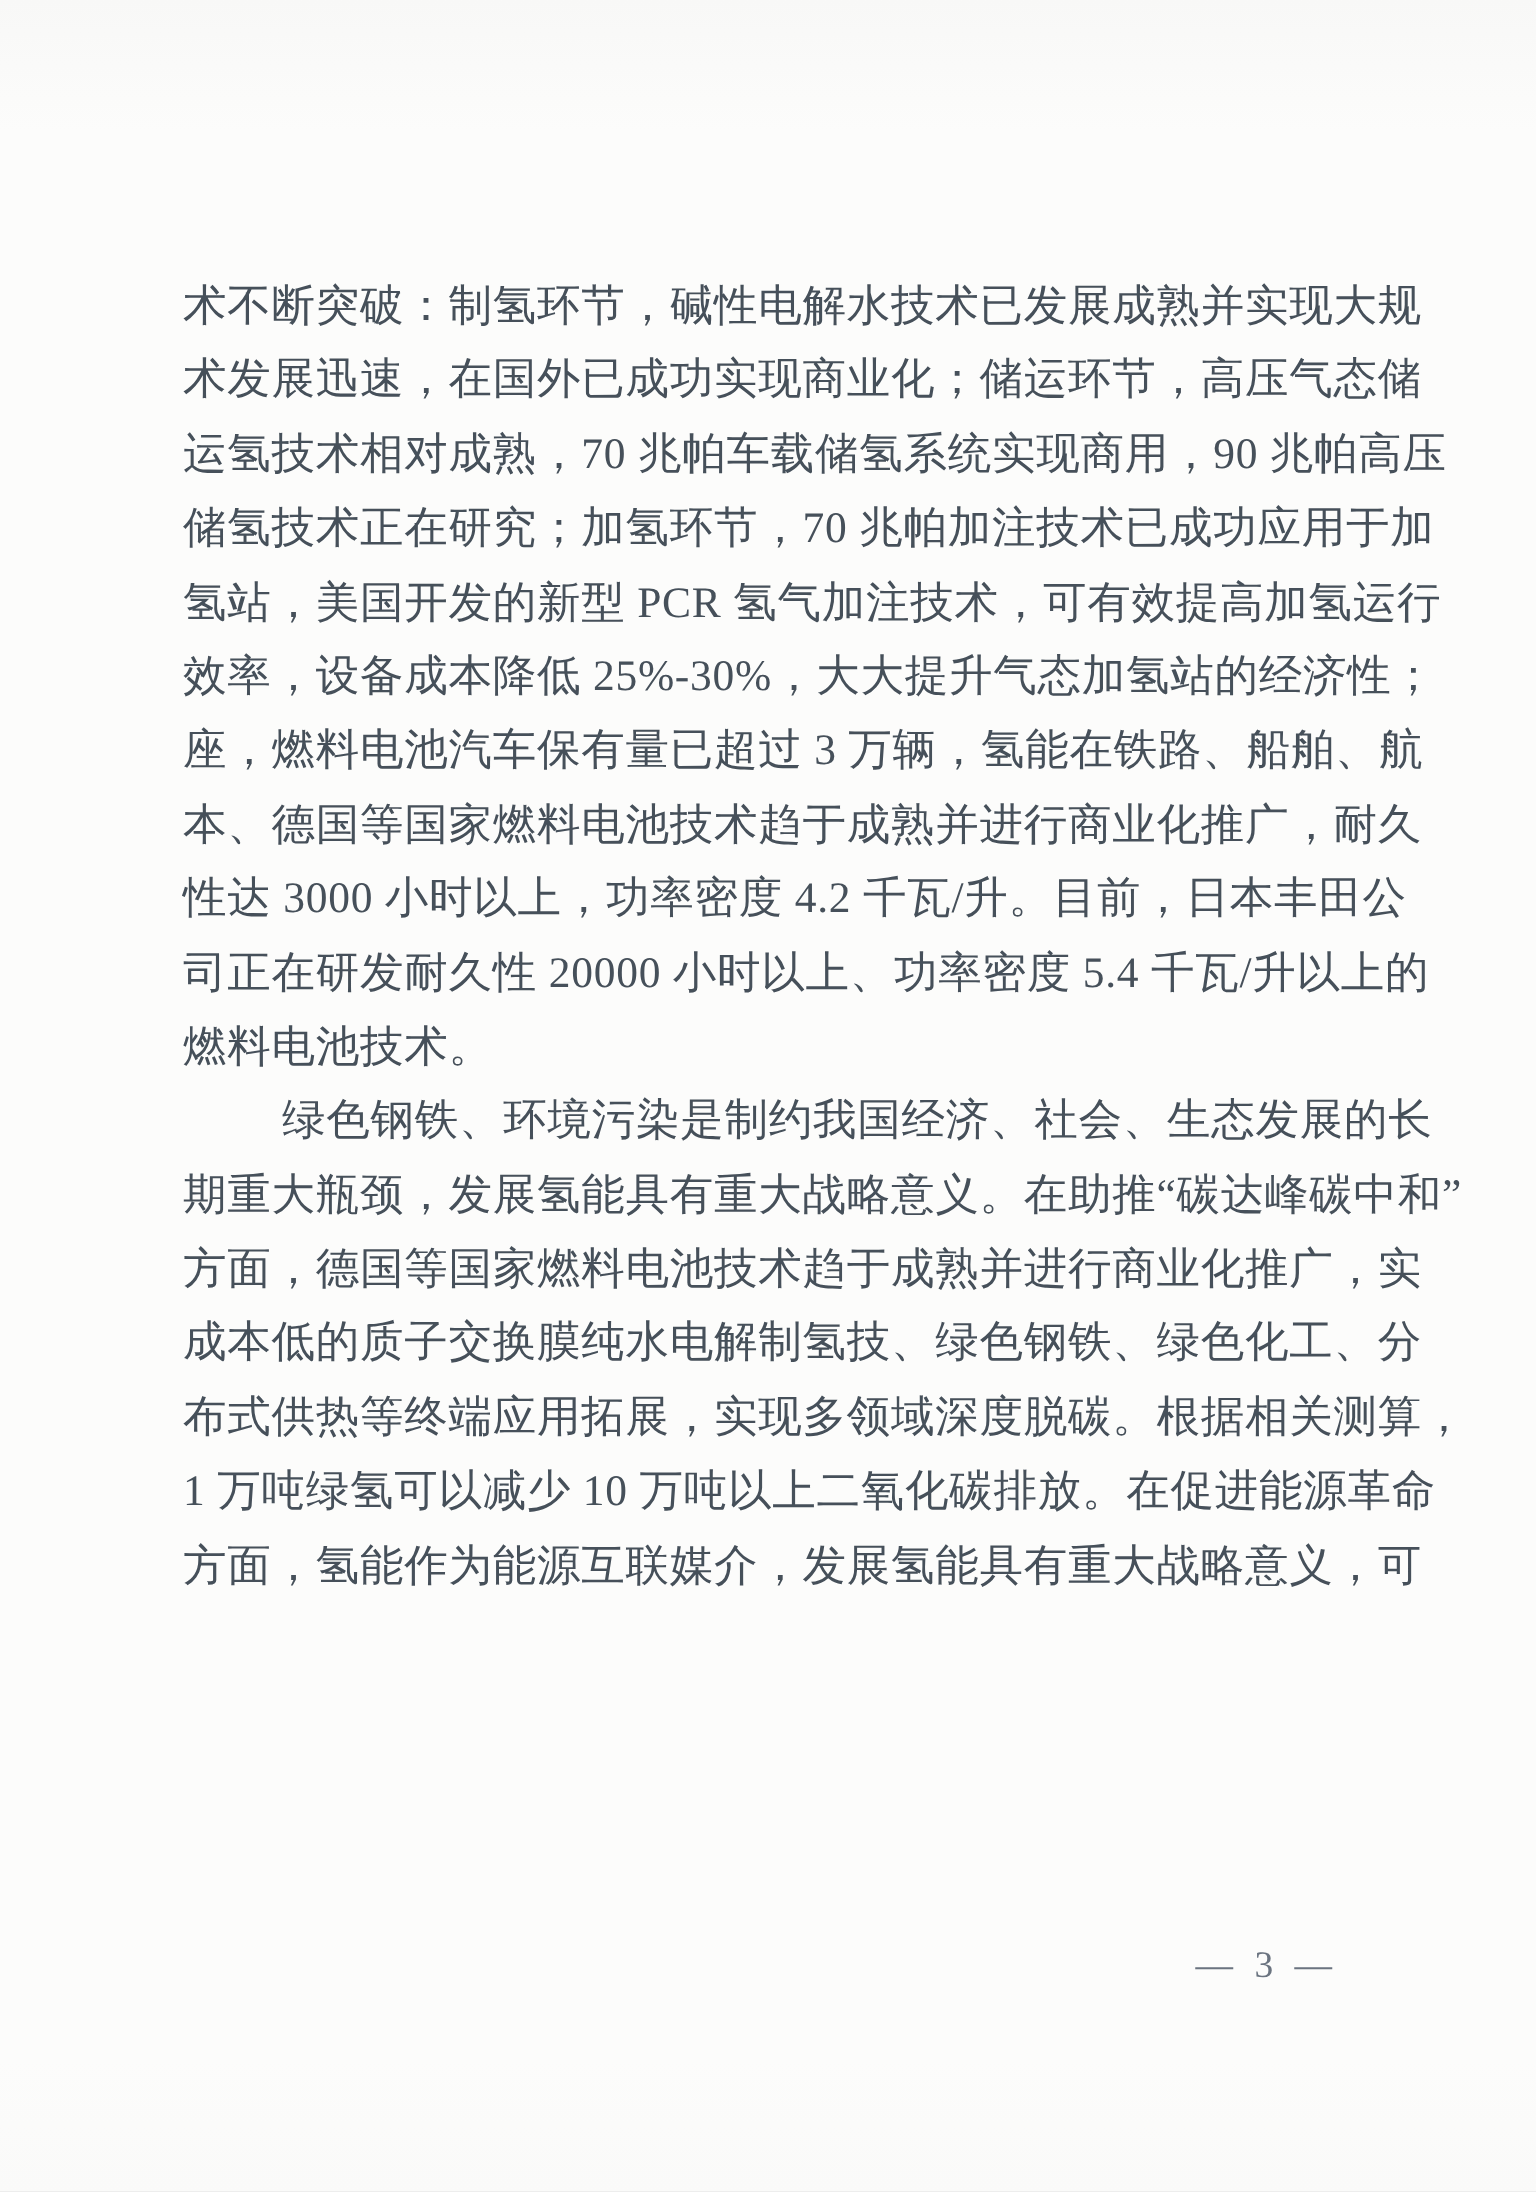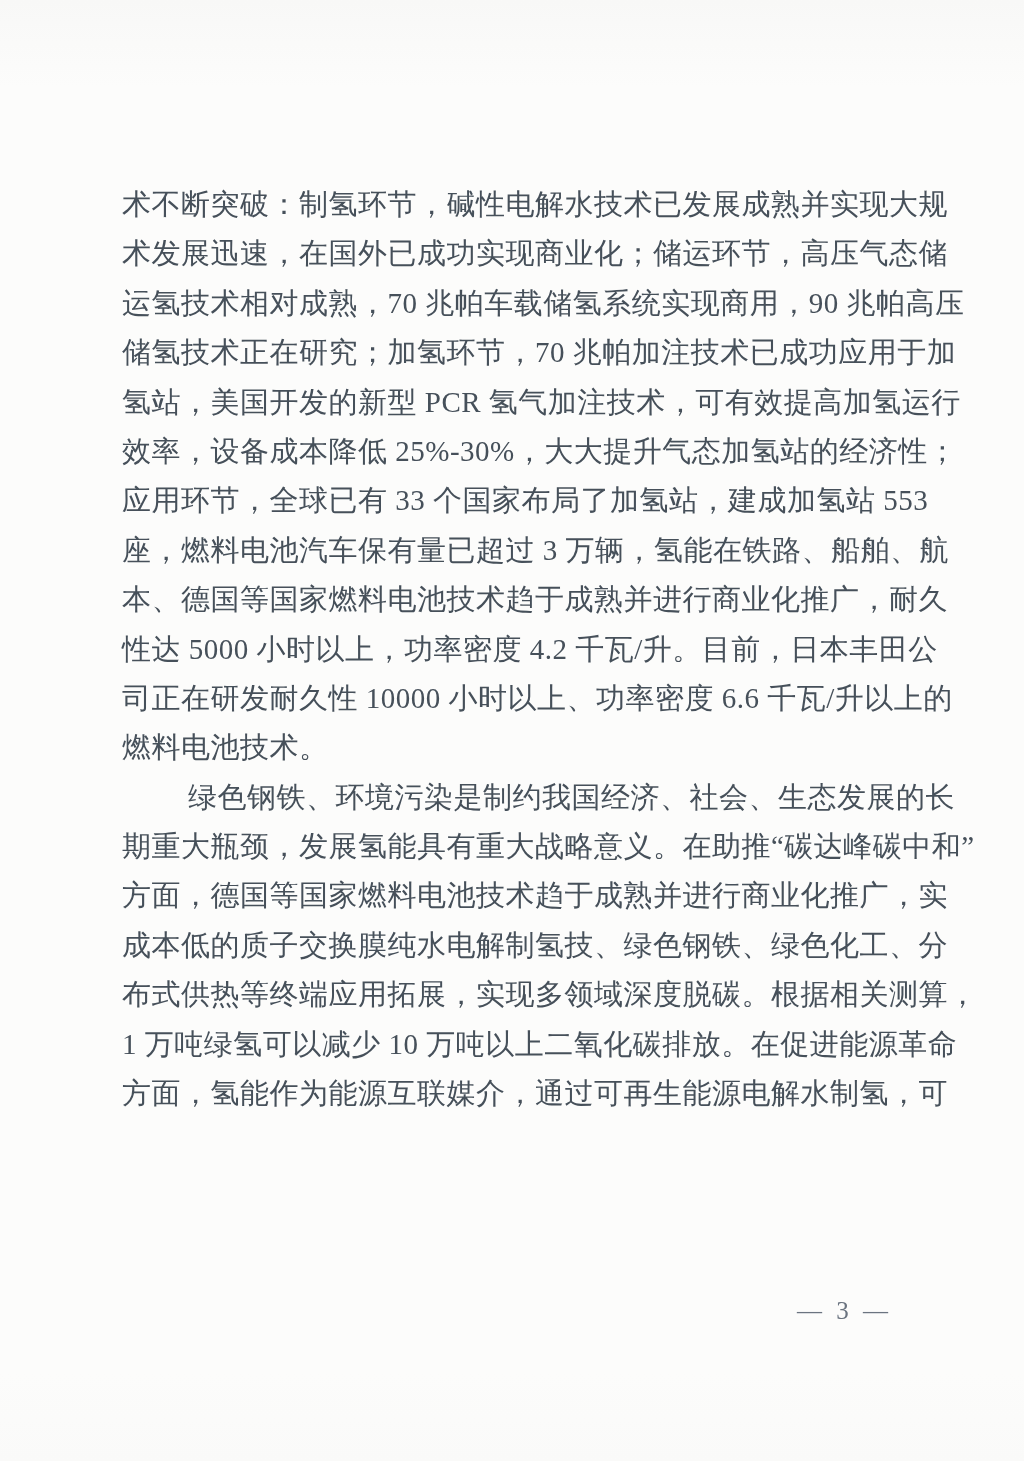--- a/index.html
+++ b/index.html
@@ -53,28 +53,27 @@
 <body>
 
 <div class="page">
   <div class="text-block">
     <div class="text-line">术不断突破：制氢环节，碱性电解水技术已发展成熟并实现大规</div>
     <div class="text-line">术发展迅速，在国外已成功实现商业化；储运环节，高压气态储</div>
     <div class="text-line">运氢技术相对成熟，70 兆帕车载储氢系统实现商用，90 兆帕高压</div>
     <div class="text-line">储氢技术正在研究；加氢环节，70 兆帕加注技术已成功应用于加</div>
     <div class="text-line">氢站，美国开发的新型 PCR 氢气加注技术，可有效提高加氢运行</div>
     <div class="text-line">效率，设备成本降低 25%-30%，大大提升气态加氢站的经济性；</div>
-    <div class="text-line">应用环节，全球已有 33 个国家布局了加氢站，建成加氢站 553</div>
     <div class="text-line">座，燃料电池汽车保有量已超过 3 万辆，氢能在铁路、船舶、航</div>
     <div class="text-line">本、德国等国家燃料电池技术趋于成熟并进行商业化推广，耐久</div>
-    <div class="text-line">性达 5000 小时以上，功率密度 4.2 千瓦/升。目前，日本丰田公</div>
-    <div class="text-line">司正在研发耐久性 10000 小时以上、功率密度 6.6 千瓦/升以上的</div>
+    <div class="text-line">性达 3000 小时以上，功率密度 4.2 千瓦/升。目前，日本丰田公</div>
+    <div class="text-line">司正在研发耐久性 20000 小时以上、功率密度 5.4 千瓦/升以上的</div>
     <div class="text-line left">燃料电池技术。</div>
     <div class="text-line indent">绿色钢铁、环境污染是制约我国经济、社会、生态发展的长</div>
     <div class="text-line">期重大瓶颈，发展氢能具有重大战略意义。在助推“碳达峰碳中和”</div>
     <div class="text-line">方面，德国等国家燃料电池技术趋于成熟并进行商业化推广，实</div>
     <div class="text-line">成本低的质子交换膜纯水电解制氢技、绿色钢铁、绿色化工、分</div>
     <div class="text-line">布式供热等终端应用拓展，实现多领域深度脱碳。根据相关测算，</div>
     <div class="text-line">1 万吨绿氢可以减少 10 万吨以上二氧化碳排放。在促进能源革命</div>
-    <div class="text-line">方面，氢能作为能源互联媒介，通过可再生能源电解水制氢，可</div>
+    <div class="text-line">方面，氢能作为能源互联媒介，发展氢能具有重大战略意义，可</div>
   </div>
   <div class="page-number">— 3 —</div>
 </div>
 
 </body></html>

